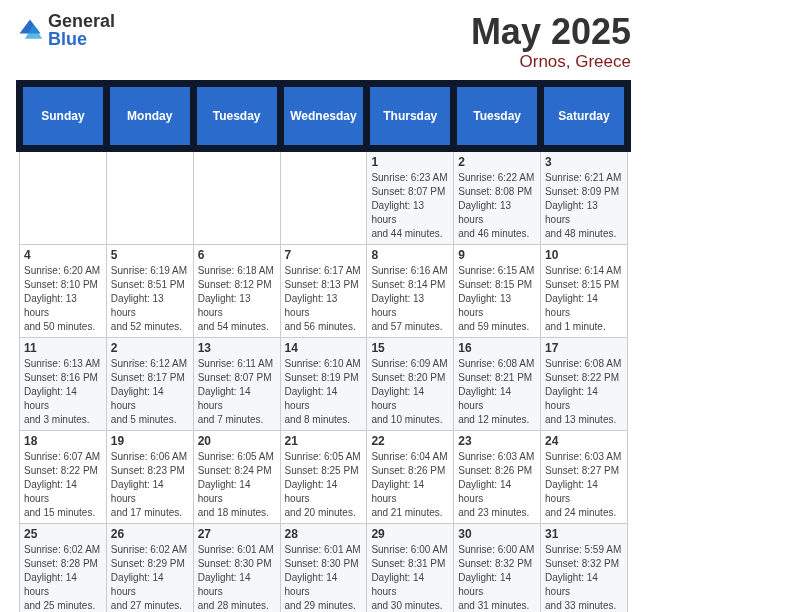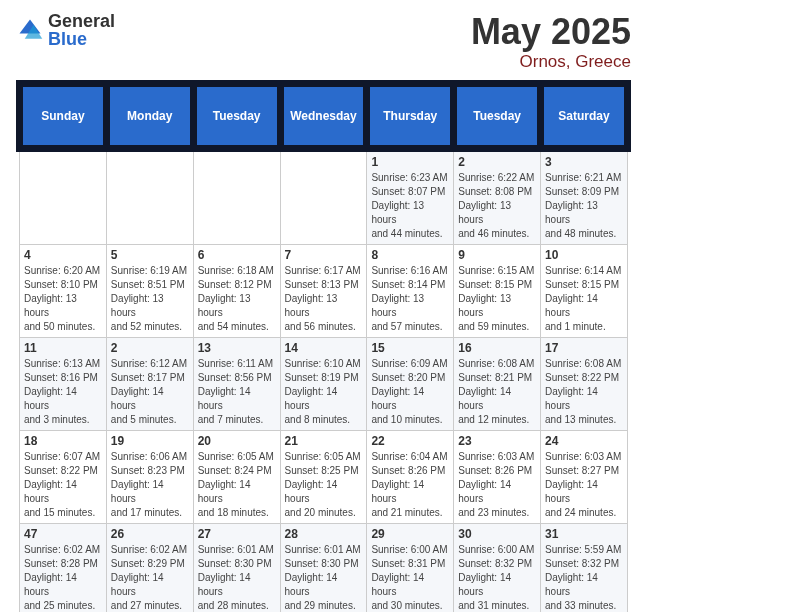--- a/index.html
+++ b/index.html
@@ -230,21 +230,21 @@
           <td>
             <span class="day-num">2</span>
             <div class="cell-info" style="white-space: pre-line;">Sunrise: 6:12 AM
 Sunset: 8:17 PM
 Daylight: 14 hours
 and 5 minutes.</div>
           </td>
           <td>
             <span class="day-num">13</span>
             <div class="cell-info" style="white-space: pre-line;">Sunrise: 6:11 AM
-Sunset: 8:56 PM
+Sunset: 8:07 PM
 Daylight: 14 hours
 and 7 minutes.</div>
           </td>
           <td>
             <span class="day-num">14</span>
             <div class="cell-info" style="white-space: pre-line;">Sunrise: 6:10 AM
 Sunset: 8:19 PM
 Daylight: 14 hours
 and 8 minutes.</div>
           </td>
@@ -316,21 +316,21 @@
           <td>
             <span class="day-num">24</span>
             <div class="cell-info" style="white-space: pre-line;">Sunrise: 6:03 AM
 Sunset: 8:27 PM
 Daylight: 14 hours
 and 24 minutes.</div>
           </td>
         </tr>
         <tr>
           <td>
-            <span class="day-num">47</span>
+            <span class="day-num">25</span>
             <div class="cell-info" style="white-space: pre-line;">Sunrise: 6:02 AM
 Sunset: 8:28 PM
 Daylight: 14 hours
 and 25 minutes.</div>
           </td>
           <td>
             <span class="day-num">26</span>
             <div class="cell-info" style="white-space: pre-line;">Sunrise: 6:02 AM
 Sunset: 8:29 PM
 Daylight: 14 hours

